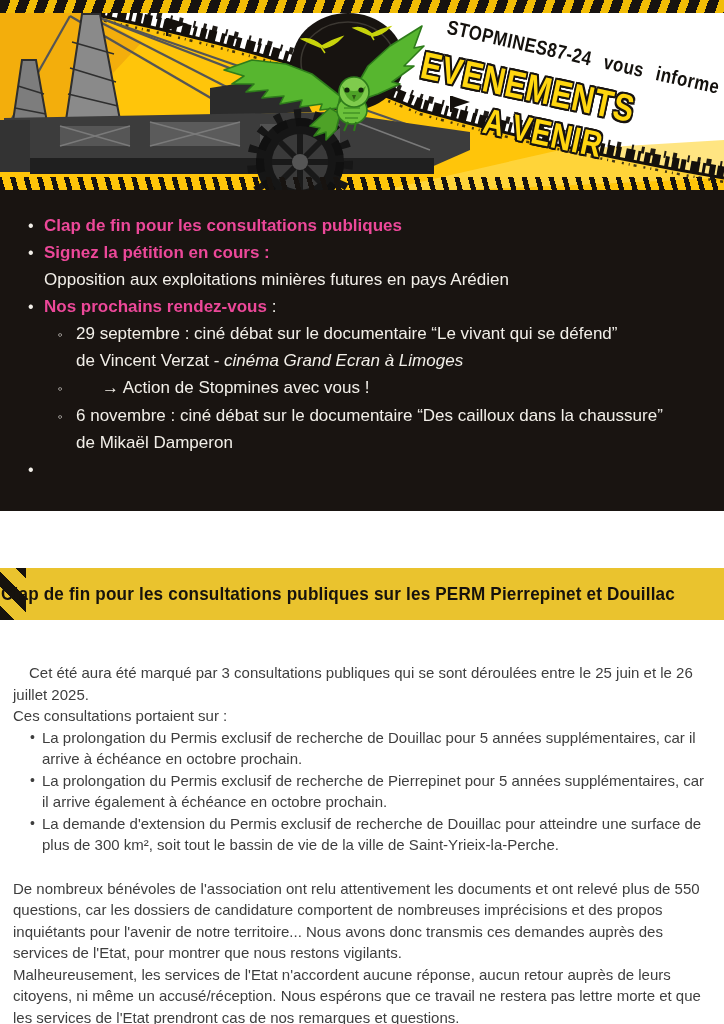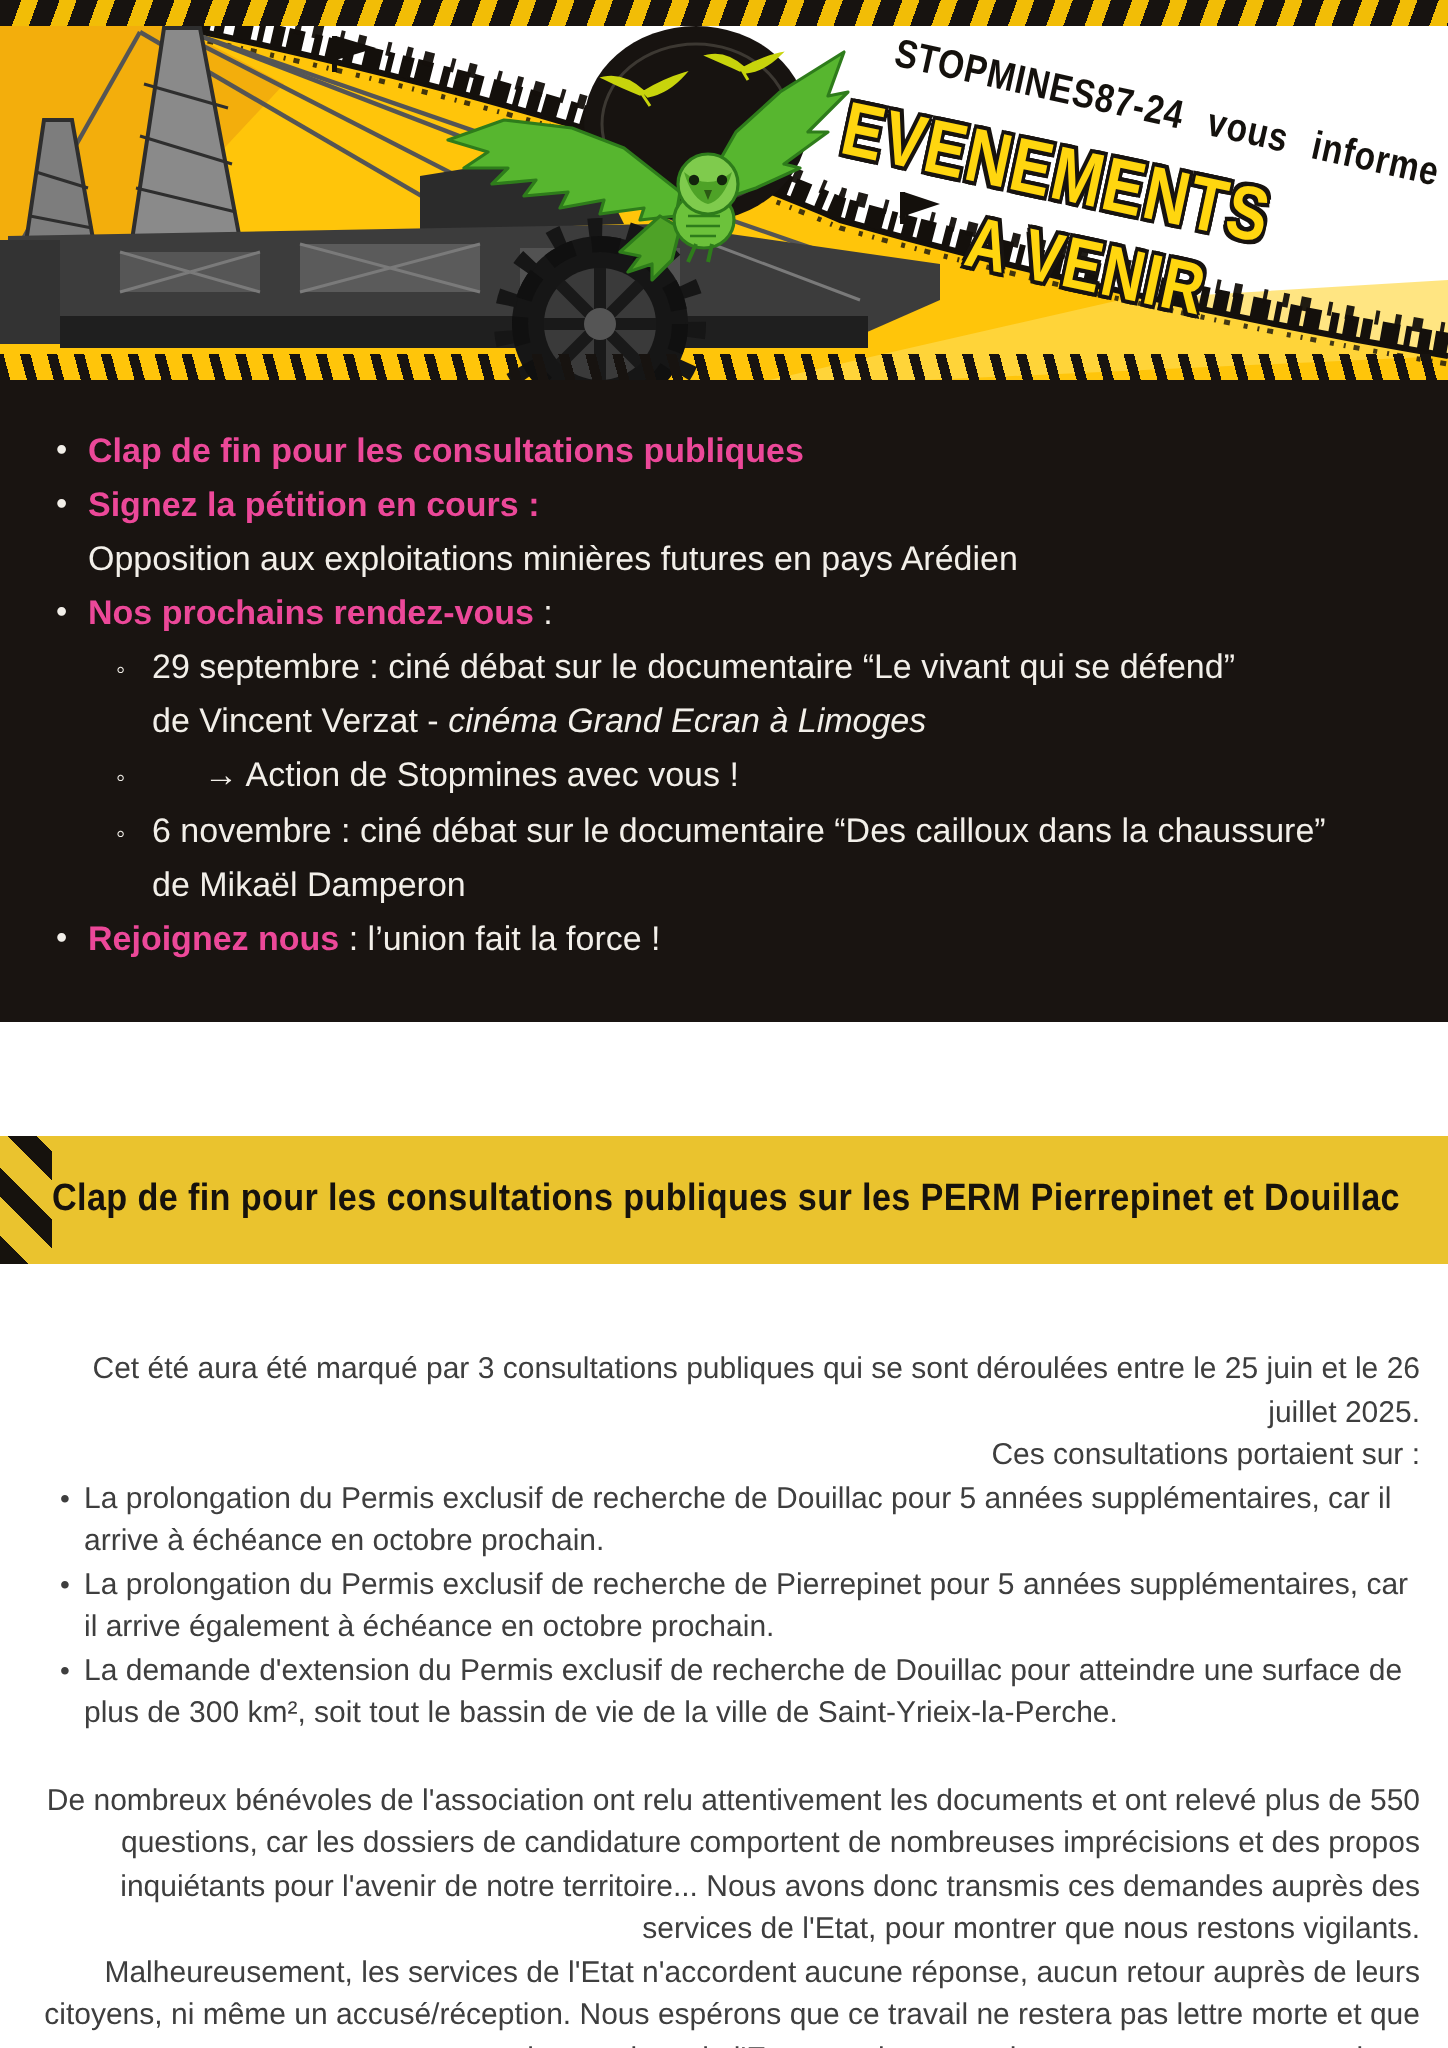--- a/index.html
+++ b/index.html
@@ -28,31 +28,31 @@
           padding:22px 12px 0 28px;font-size:17px;line-height:27px;overflow:hidden;}
   .events b{color:#ec4899;}
   .ev-row{display:flex;align-items:flex-start;}
   .m1{flex:none;width:16px;font-size:16px;}
   .sub{display:flex;align-items:flex-start;margin-left:14px;}
   .m2{flex:none;width:18px;font-size:13px;padding-top:1px;}
   .arrowline{margin-left:26px;text-align:center;}
 
   
   .gap-band{width:724px;height:57px;background:#ffffff;}
-  .banner{position:relative;box-sizing:border-box;width:724px;height:64px;background:#eac32e;
-          display:flex;align-items:center;padding-left:26px;overflow:hidden;}
+  .banner{position:relative;box-sizing:border-box;width:724px;height:52px;background:#eac32e;
+          display:flex;align-items:center;padding-left:26px;overflow:hidden;justify-content:center;}
   .banner-stripes{position:absolute;left:0;top:0;width:26px;height:100%;
     background:repeating-linear-gradient(45deg,#16120d 0 10px,transparent 10px 24px);}
   .banner h2{margin:0;font-size:19px;font-weight:700;color:#16120d;white-space:nowrap;
     transform:scaleX(.9);transform-origin:left center;letter-spacing:.2px;}
 
   
   .article{box-sizing:border-box;width:724px;padding:0 14px 0 13px;margin-top:42px;
            color:#3e3e3e;font-size:15px;line-height:21.5px;}
-  .article p{margin:0;text-align:right;}
+  .article p{margin:0;}
   .p-first{text-indent:16px;}
   .article ul{list-style:none;margin:0;padding:0 0 0 17px;}
   .article li{display:flex;align-items:flex-start;}
   .bm{flex:none;width:12px;font-size:14px;}
   .pgap{margin-top:22px !important;}
 </style>
 </head>
 <body>
 
 <div class="page">
@@ -180,23 +180,20 @@
           <span class="m2">◦</span>
           <div>
             <span>6 novembre : ciné débat sur le documentaire “Des cailloux dans la chaussure”</span><br>
             <span>de Mikaël Damperon</span>
           </div>
         </div>
       </div>
     </div>
     <div class="ev-row">
       <span class="m1">•</span>
-      <div>
-        <b>Rejoignez nous</b><span> : l’union fait la force !</span>
-      </div>
     </div>
   </section>
 
   <div class="gap-band"></div>
 
   <div class="banner">
     <span class="banner-stripes"></span>
     <h2>Clap de fin pour les consultations publiques sur les PERM Pierrepinet et Douillac</h2>
   </div>
 

